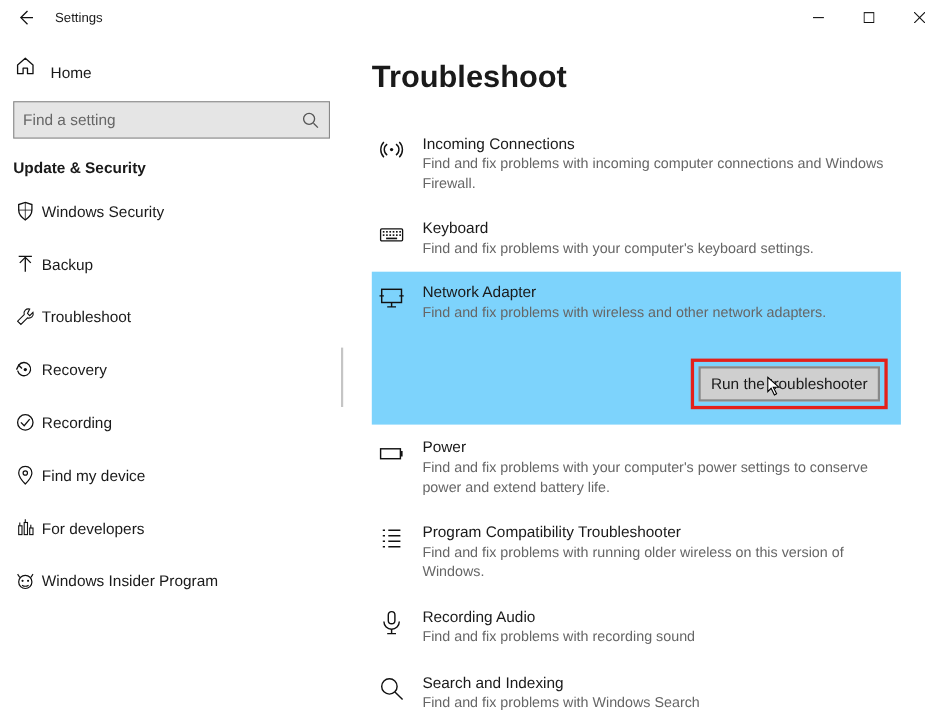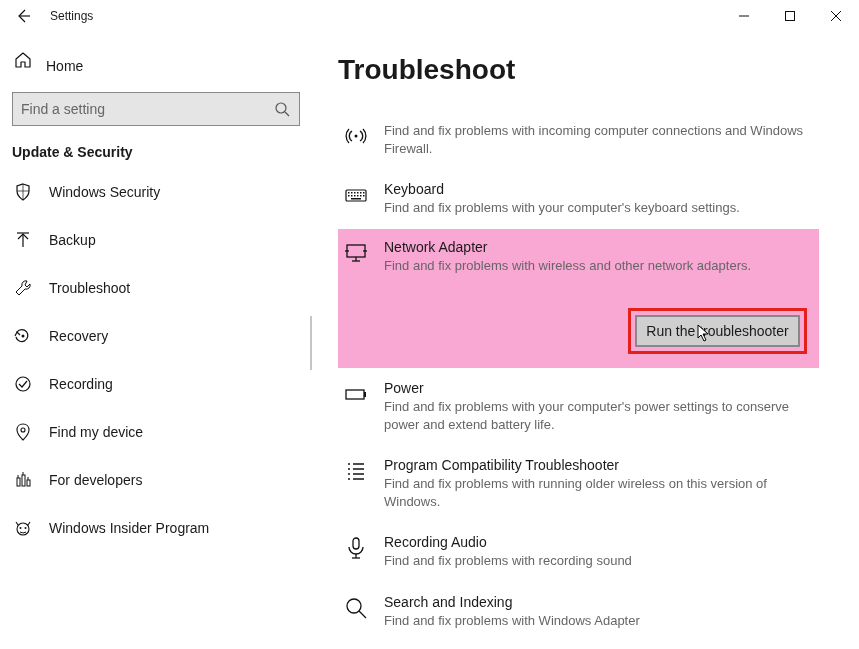--- a/index.html
+++ b/index.html
@@ -37,37 +37,37 @@
   }
   .search-input {
     flex: 1; border: none; outline: none; font-size: 14px; color: #666;
     font-family: inherit; background: transparent;
   }
   .search-input::placeholder { color: #666; }
   .section-heading {
     font-weight: 600; font-size: 14px; padding: 4px 2px 10px 2px;
   }
   .nav-item {
-    display: flex; align-items: center; height: 44px; padding-left: 4px; gap: 17px;
+    display: flex; align-items: center; height: 44px; padding-left: 4px; gap: 6px;
     margin-bottom: 4px; cursor: default;
   }
   .nav-item .label { font-size: 14px; }
   .ico { width: 18px; height: 18px; display: inline-flex; align-items: center; justify-content: center; flex-shrink: 0; }
   .main {
     flex: 1; padding: 22px 40px 0 26px; overflow: hidden;
   }
   .main h1 {
     font-weight: 600; font-size: 28px; margin-bottom: 24px; letter-spacing: 0;
   }
   .ts-list { display: flex; flex-direction: column; }
   .ts-item {
     display: flex; gap: 16px; padding: 12px 10px 12px 6px;
   }
   .ts-item.selected {
-    background: #f9a8d4;
+    background: #7dd3fc;
     flex-direction: column;
     padding: 10px 10px 14px 6px;
   }
   .ts-item.selected .ts-top { display: flex; gap: 16px; }
   .ts-icon { width: 24px; height: 24px; flex-shrink: 0; display: flex; align-items: flex-start; justify-content: center; margin-top: 2px; }
   .ts-text { flex: 1; }
   .ts-title { font-size: 14px; color: #1a1a1a; margin-bottom: 2px; }
   .ts-desc { font-size: 13px; color: #666; line-height: 1.35; }
   .run-row {
     display: flex; justify-content: flex-end; padding-right: 2px; margin-top: 18px;
@@ -241,20 +241,21 @@
       <div class="ts-list">
 
         <div class="ts-item">
           <span class="ts-icon">
             <svg width="24" height="24" viewBox="0 0 24 24">
                 <path d="M5 5 a10 10 0 0 0 0 14 M8 7 a6 6 0 0 0 0 10 M19 5 a10 10 0 0 1 0 14 M16 7 a6 6 0 0 1 0 10" stroke="#111" stroke-width="1.3" fill="none"></path>
                 <circle cx="12" cy="12" r="1.5" fill="#111"></circle>
               </svg>
           </span>
           <div class="ts-text">
+            <div class="ts-title">Incoming Connections</div>
             <div class="ts-desc">Find and fix problems with incoming computer connections and Windows Firewall.</div>
           </div>
         </div>
 
         <div class="ts-item">
           <span class="ts-icon">
             <svg width="24" height="24" viewBox="0 0 24 24">
                 <rect x="2" y="7" width="20" height="11" rx="1" stroke="#111" stroke-width="1.2" fill="none"></rect>
                 <g fill="#111">
                   <rect x="4" y="9" width="1.5" height="1.5"></rect>
@@ -360,20 +361,20 @@
 
         <div class="ts-item">
           <span class="ts-icon">
             <svg width="24" height="24" viewBox="0 0 24 24">
                 <circle cx="10" cy="10" r="7" stroke="#111" stroke-width="1.3" fill="none"></circle>
                 <line x1="15" y1="15" x2="22" y2="22" stroke="#111" stroke-width="1.3"></line>
               </svg>
           </span>
           <div class="ts-text">
             <div class="ts-title">Search and Indexing</div>
-            <div class="ts-desc">Find and fix problems with Windows Adapter</div>
+            <div class="ts-desc">Find and fix problems with Windows Search</div>
           </div>
         </div>
 
       </div>
     </div>
   </div>
 </div>
 
 </body></html>

